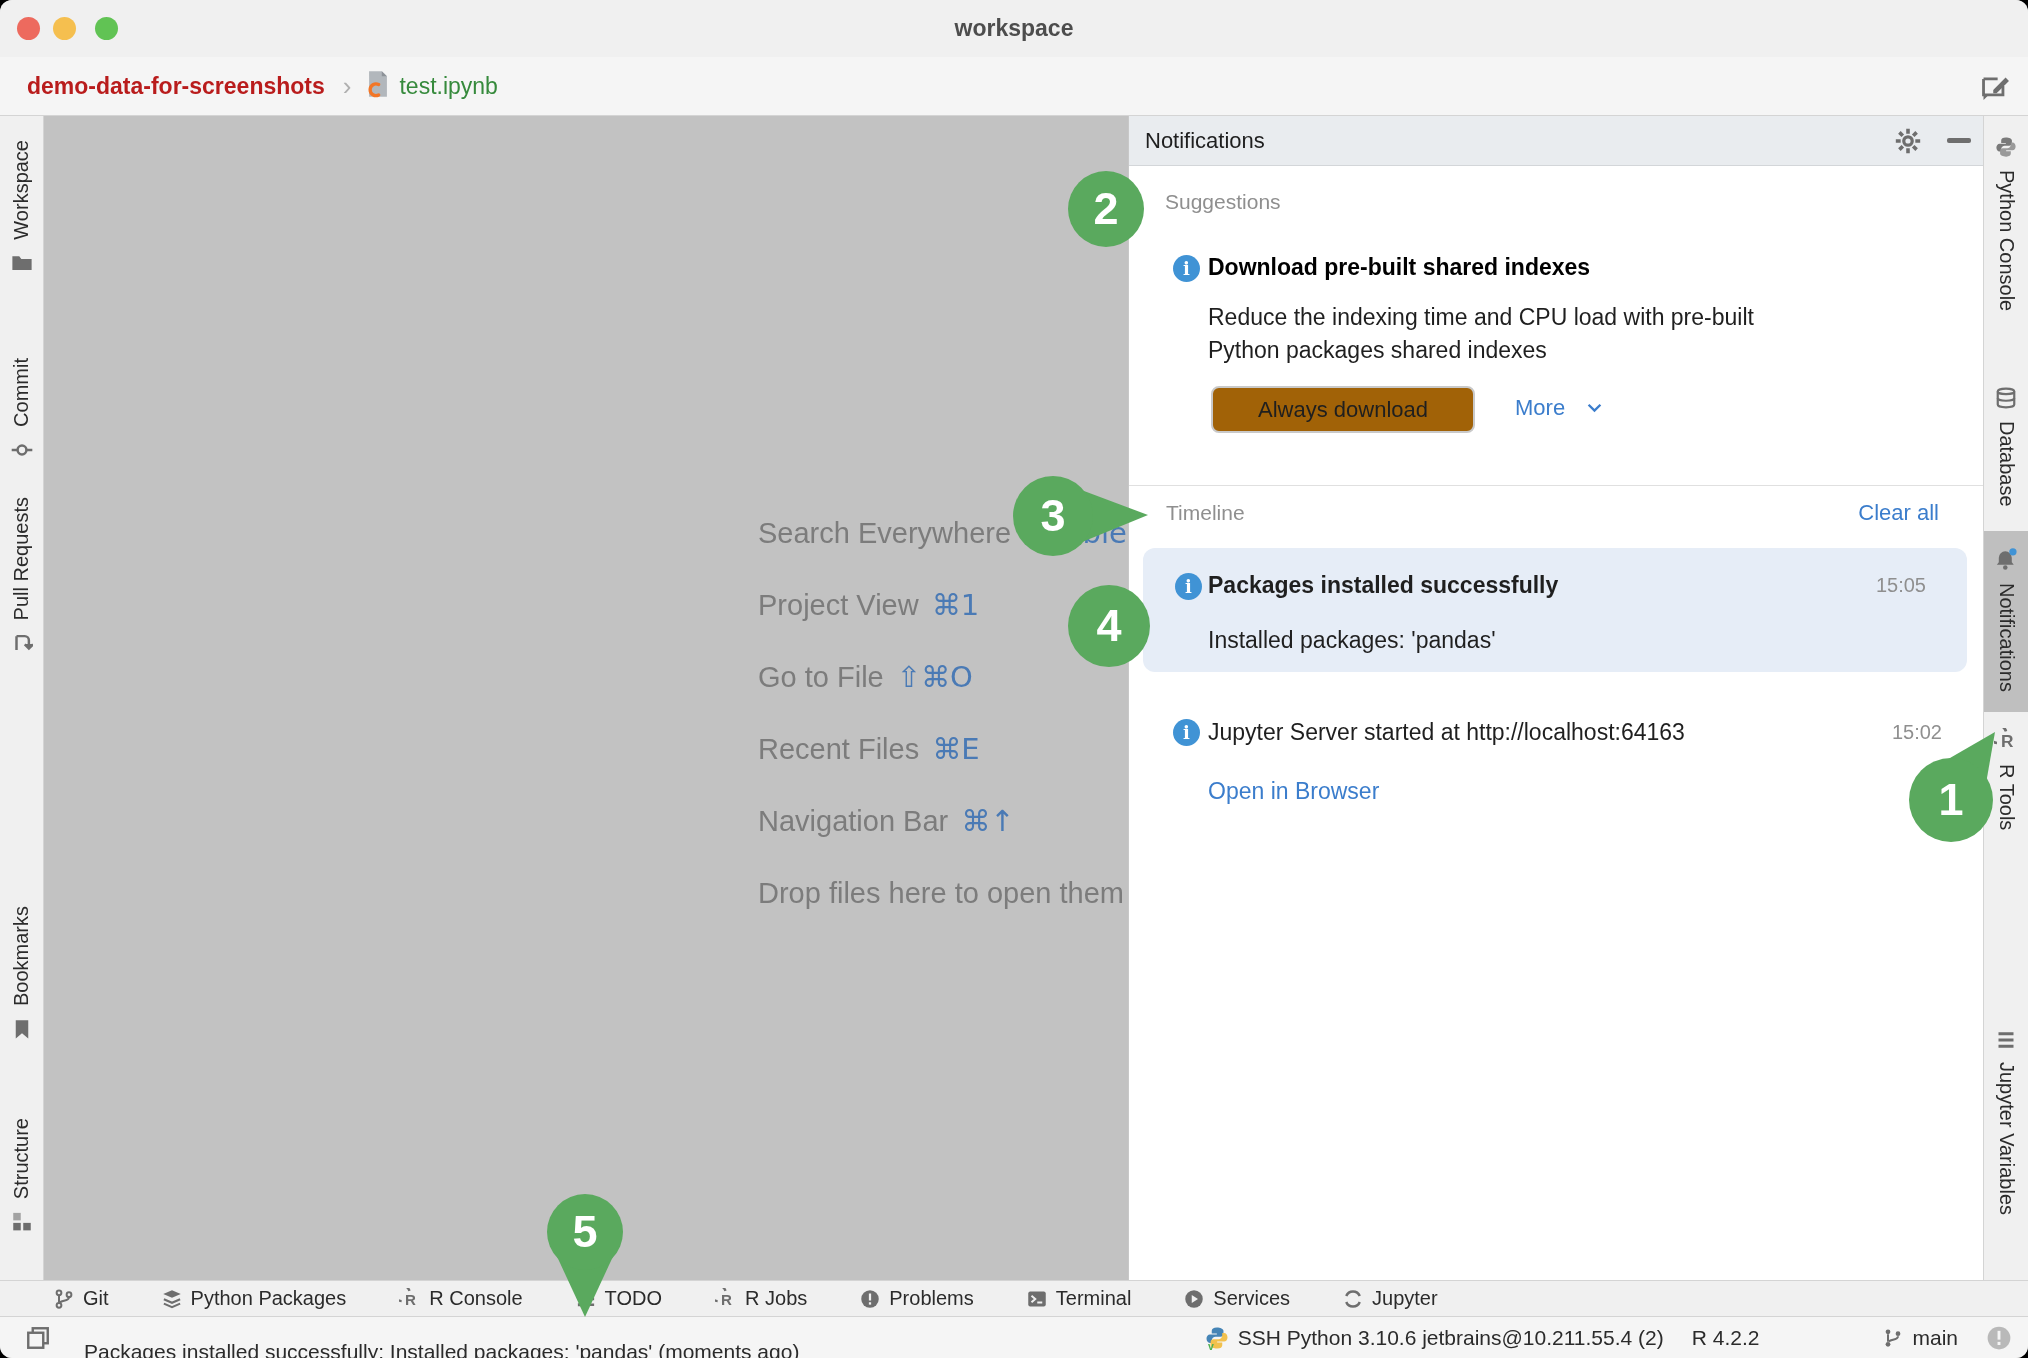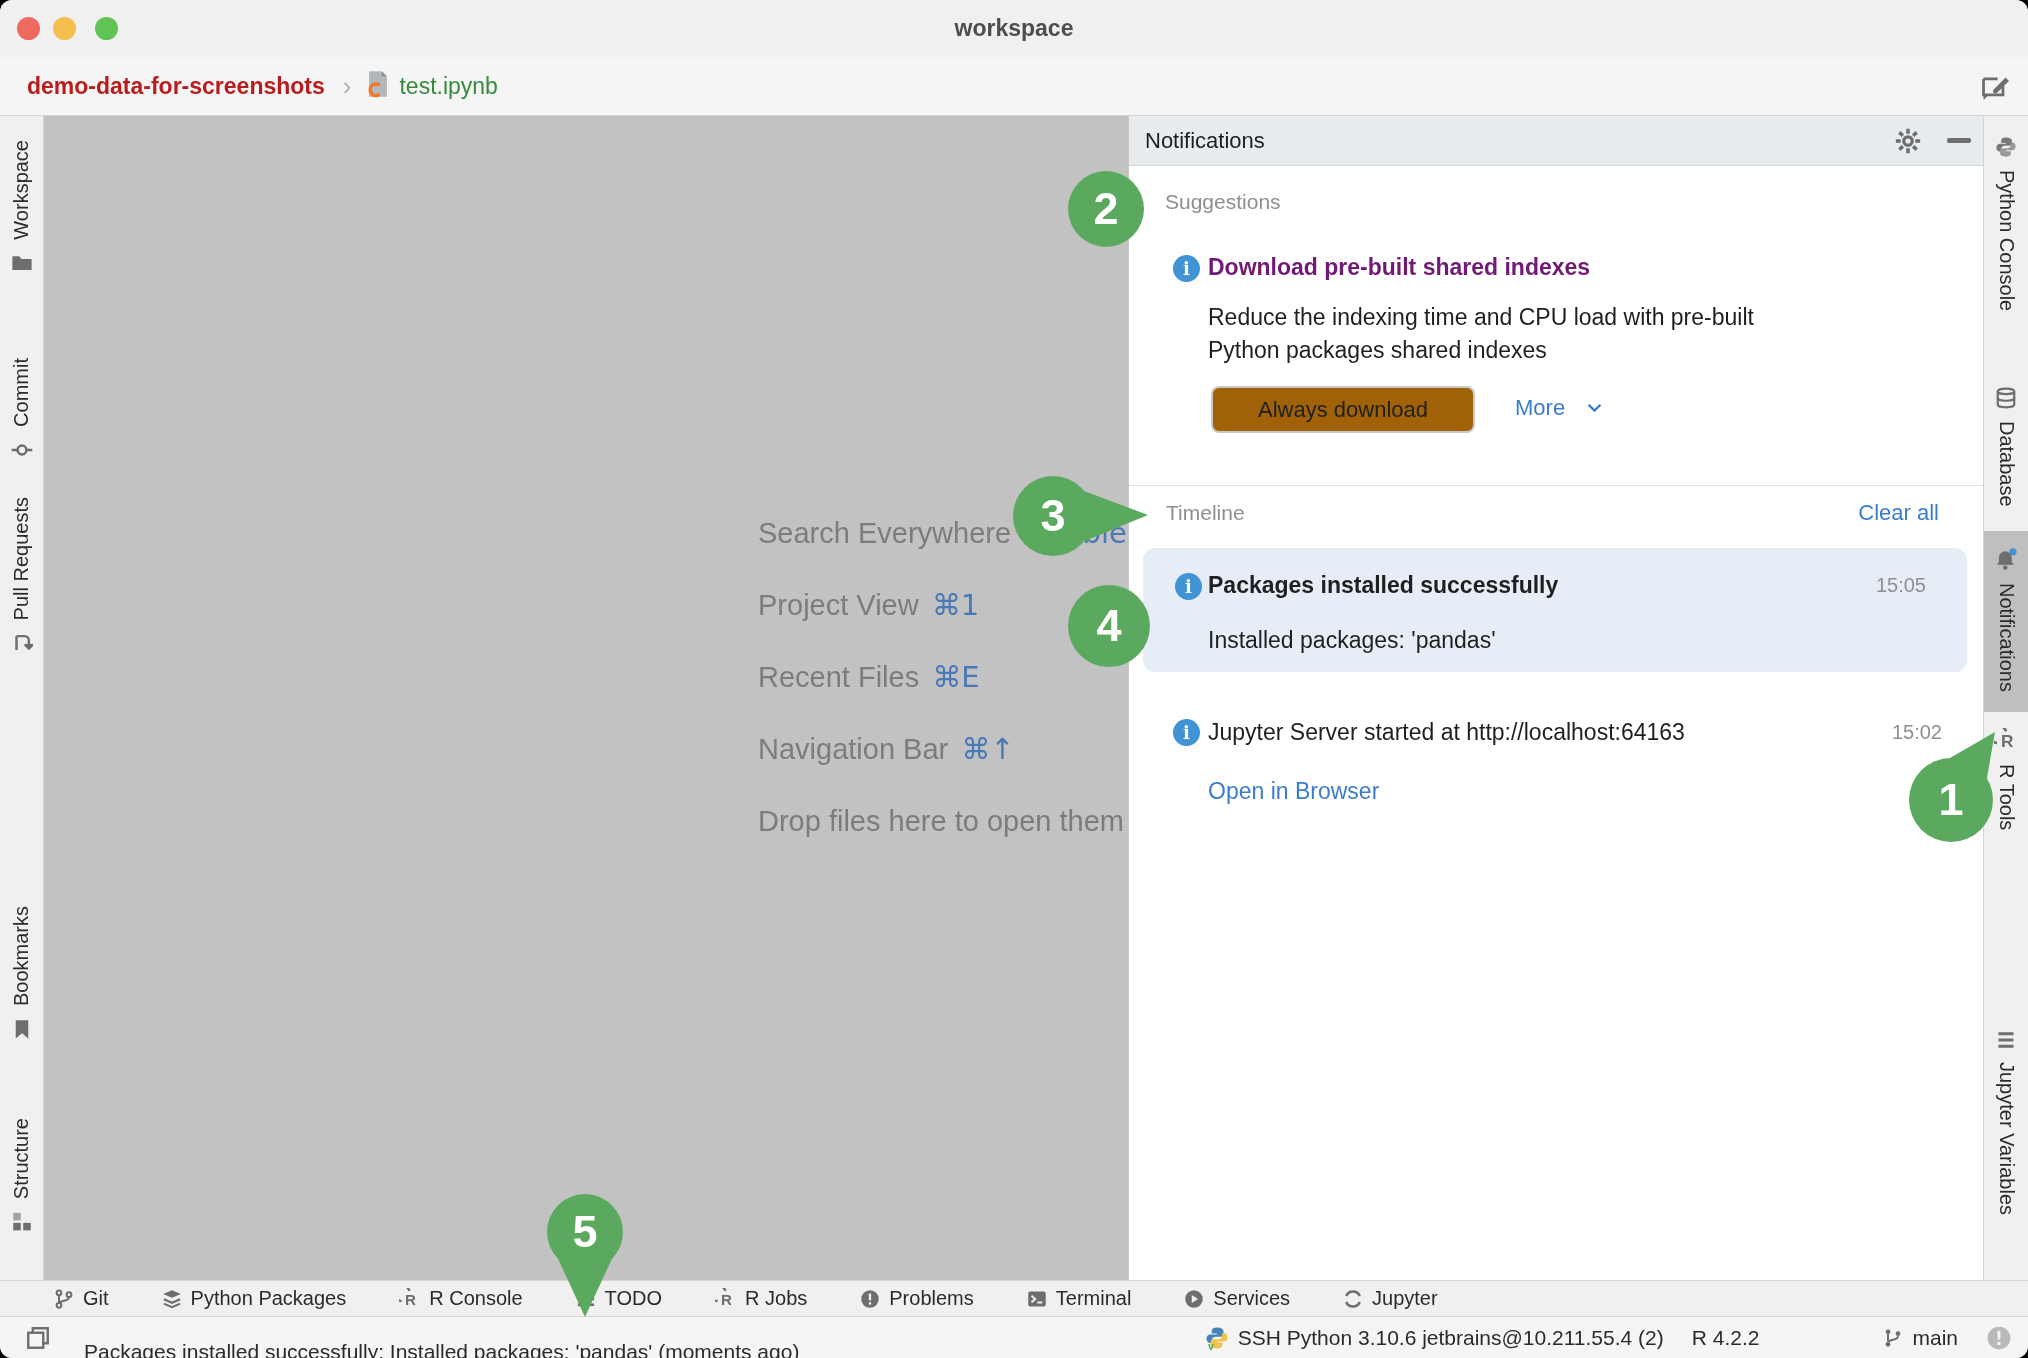--- a/index.html
+++ b/index.html
@@ -53,21 +53,21 @@
   
   .notif-panel{position:absolute; left:1128px; top:0; width:855px; bottom:0; background:#fff; border-left:1px solid #c8c8c8;}
   .np-header{position:absolute; left:0; top:0; right:0; height:50px; background:#e9ecef; border-bottom:1px solid #d3d6d9;}
   .np-title{position:absolute; left:16px; top:0; height:50px; line-height:50px; font-size:22px; color:#1f1f1f;}
   .np-gear{position:absolute; left:766px; top:12px; width:26px; height:26px; cursor:pointer;}
   .np-min{position:absolute; left:818px; top:22px; width:24px; height:5px; background:#6e6e6e; border-radius:2px; cursor:pointer;}
   .section-label{position:absolute; font-size:21px; color:#8f8f8f;}
   .info-icon{position:absolute; width:27px; height:27px; border-radius:50%; background:var(--info-blue);
     color:#fff; font-size:18px; font-weight:bold; font-family:"DejaVu Serif", serif;
     display:flex; align-items:center; justify-content:center;}
-  .s-title{position:absolute; left:79px; top:138px; font-size:23px; font-weight:bold; color:#701a75;}
+  .s-title{position:absolute; left:79px; top:138px; font-size:23px; font-weight:bold; color:#000000;}
   .s-body{position:absolute; left:79px; top:185px; font-size:23px; color:#1f1f1f; line-height:33px; white-space:pre-line;}
   .s-btn{position:absolute; left:82px; top:270px; width:264px; height:47px; background:#a16207; border:2px solid #c9c9c9;
     border-radius:8px; font-size:22px; color:#1f1f1f; text-align:center; line-height:43px; cursor:pointer;}
   .s-more{position:absolute; left:386px; top:279px; font-size:22px; color:var(--link-blue); cursor:pointer; display:flex; align-items:center; gap:22px;}
   .np-divider{position:absolute; left:0; right:0; top:369px; height:1px; background:#e0e0e0;}
   .tl-label{left:37px; top:385px;}
   .clear-all{position:absolute; right:44px; top:384px; font-size:22px; color:var(--link-blue); cursor:pointer;}
   .notif-card{position:absolute; left:14px; top:432px; width:824px; height:124px; background:var(--card-blue); border-radius:12px; cursor:pointer;}
   .nc-title{position:absolute; left:65px; top:24px; font-size:23px; font-weight:bold; color:#1f1f1f;}
   .nc-time{position:absolute; right:41px; top:26px; font-size:20px; color:#8f8f8f;}
@@ -167,20 +167,21 @@
             <rect x="1" y="9.5" width="6" height="6" fill="#6e6e6e"></rect>
             <rect x="9" y="9.5" width="6" height="6" fill="#6e6e6e"></rect>
           </svg>
       </div>
     </div>
 
     <div class="editor">
       <div class="shortcuts">
         <div class="sc"><span>Search Everywhere</span><span class="keys">Double ⇧</span></div>
         <div class="sc"><span>Project View</span><span class="keys">⌘1</span></div>
+        <div class="sc"><span>Go to File</span><span class="keys">⇧⌘O</span></div>
         <div class="sc"><span>Recent Files</span><span class="keys">⌘E</span></div>
         <div class="sc"><span>Navigation Bar</span><span class="keys">⌘↑</span></div>
         <div class="sc"><span>Drop files here to open them</span><span class="keys"></span></div>
       </div>
     </div>
 
     <div class="notif-panel">
       <div class="np-header">
         <span class="np-title">Notifications</span>
         <span class="np-gear">

